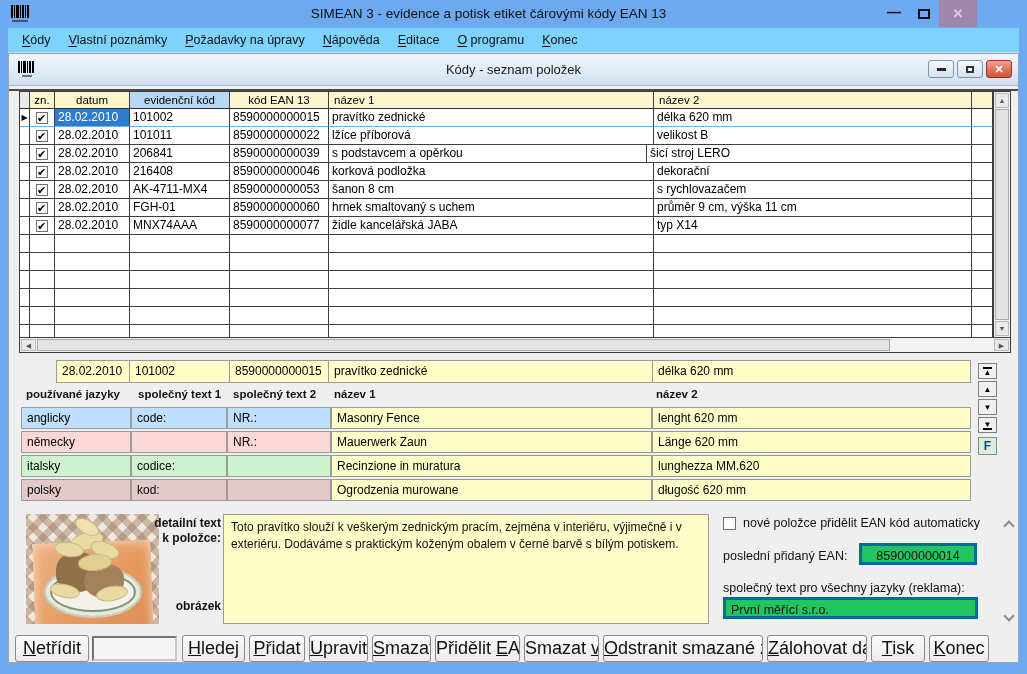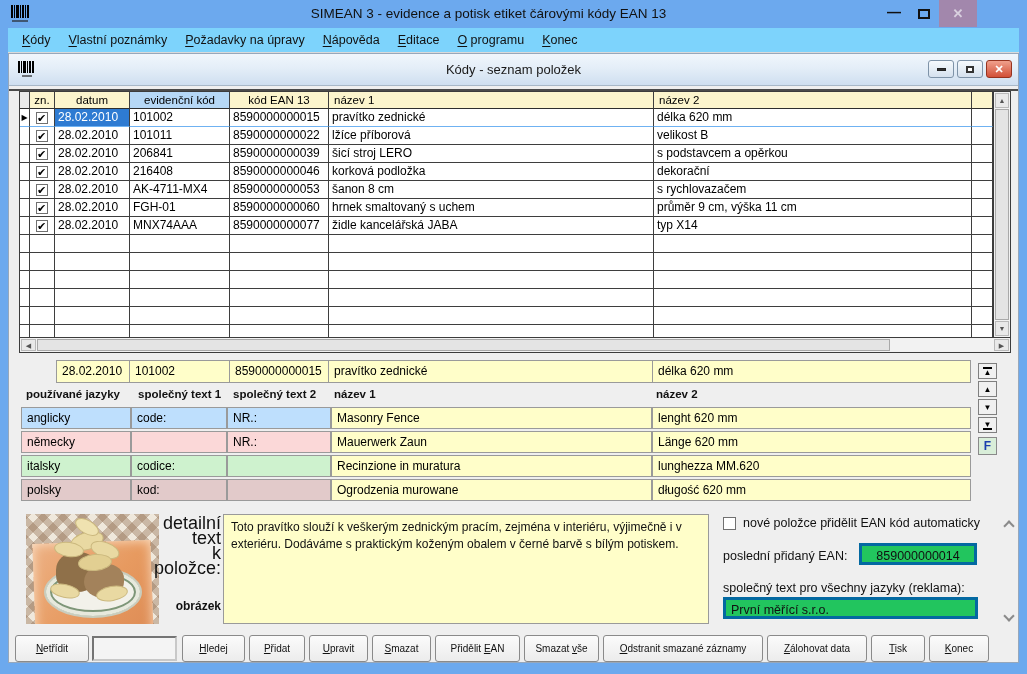--- a/index.html
+++ b/index.html
@@ -95,36 +95,36 @@
   .food2{position:absolute;left:58px;top:50px;width:40px;height:34px;background:#A3825B;border-radius:55% 45% 50% 50%;}
   .slice{position:absolute;background:#E9D9A2;border-radius:50%;border:1px solid #CBB87E;}
   .s1{left:44px;top:18px;width:34px;height:18px;transform:rotate(-15deg);}
   .s2{left:64px;top:28px;width:30px;height:16px;transform:rotate(20deg);}
   .s3{left:28px;top:28px;width:30px;height:15px;transform:rotate(8deg);}
   .s4{left:52px;top:40px;width:34px;height:17px;transform:rotate(-5deg);background:#E2CF92;}
   .s5{left:24px;top:70px;width:30px;height:14px;transform:rotate(12deg);}
   .s6{left:70px;top:72px;width:32px;height:15px;transform:rotate(-10deg);}
   .s7{left:48px;top:6px;width:26px;height:14px;transform:rotate(30deg);background:#EFE2B0;}
 
-  .detail-label{position:absolute;left:138px;top:462px;width:74px;text-align:right;font-size:18px;font-weight:normal;line-height:15px;color:#111;}
+  .detail-label{position:absolute;left:138px;top:462px;width:74px;text-align:right;font-size:12px;font-weight:bold;line-height:15px;color:#111;}
   .image-label{position:absolute;left:138px;top:545px;width:74px;text-align:right;font-size:12px;font-weight:bold;color:#111;}
   .detail-text{position:absolute;left:214px;top:460px;width:486px;height:110px;background:#FFFEC9;border:1px solid #9a9a9a;padding:4px 20px 4px 7px;font-size:12px;line-height:17px;color:#111;}
   .ta-chev{position:absolute;right:5px;width:8px;height:8px;border-right:2px solid #8a8a8a;border-bottom:2px solid #8a8a8a;}
   .ta-chev.up{top:468px;transform:rotate(-135deg);}
   .ta-chev.down{top:558px;transform:rotate(45deg);}
 
   .rp-check{position:absolute;left:714px;top:463px;width:13px;height:13px;background:#fff;border:1px solid #707070;}
   .rp-check-label{position:absolute;left:734px;top:462px;font-size:12.5px;color:#111;white-space:nowrap;}
   .rp-label{position:absolute;left:714px;font-size:12.5px;color:#111;white-space:nowrap;}
   .rp-field{position:absolute;background:#22c55e;border:3px solid #0369a1;font-size:12.5px;color:#111;line-height:20px;}
   .ean-field{left:850px;top:489px;width:118px;height:22px;text-align:center;}
   .common-field{left:714px;top:543px;width:255px;height:22px;padding:0 5px;}
 
   
-  .toolbar-btn{position:absolute;top:581px;height:27px;background:linear-gradient(#FBFBFB,#ECECEC);border:1px solid #8A8A8A;border-radius:3px;font-size:10px;color:#111;text-align:center;line-height:25px;overflow:hidden;white-space:nowrap;}
+  .toolbar-btn{position:absolute;top:581px;height:27px;background:linear-gradient(#FBFBFB,#ECECEC);border:1px solid #8A8A8A;border-radius:3px;font-size:18px;color:#111;text-align:center;line-height:25px;overflow:hidden;white-space:nowrap;}
   .toolbar-input{position:absolute;top:582px;left:83px;width:85px;height:25px;border:2px inset #C8C8C8;background:#F4F4F4;font-size:12px;padding:0 4px;}
 </style>
 </head>
 <body>
 
 <div id="window">
 
   <div class="titlebar">
     <span class="tb-icon">
       <svg width="20" height="18" viewBox="0 0 20 18">
@@ -226,22 +226,22 @@
           <div class="gcell c7"></div>
         </div>
         <div class="grow grid-row">
           <div class="gcell c0"></div>
           <div class="gcell c1">
               <span class="checkbox checked"></span>
             </div>
           <div class="gcell c2 cell-datum">28.02.2010</div>
           <div class="gcell c3">206841</div>
           <div class="gcell c4">8590000000039</div>
+          <div class="gcell c6">s podstavcem a opěrkou</div>
           <div class="gcell c5">šicí stroj LERO</div>
-          <div class="gcell c6">s podstavcem a opěrkou</div>
           <div class="gcell c7"></div>
         </div>
         <div class="grow grid-row">
           <div class="gcell c0"></div>
           <div class="gcell c1">
               <span class="checkbox checked"></span>
             </div>
           <div class="gcell c2 cell-datum">28.02.2010</div>
           <div class="gcell c3">216408</div>
           <div class="gcell c4">8590000000046</div>

